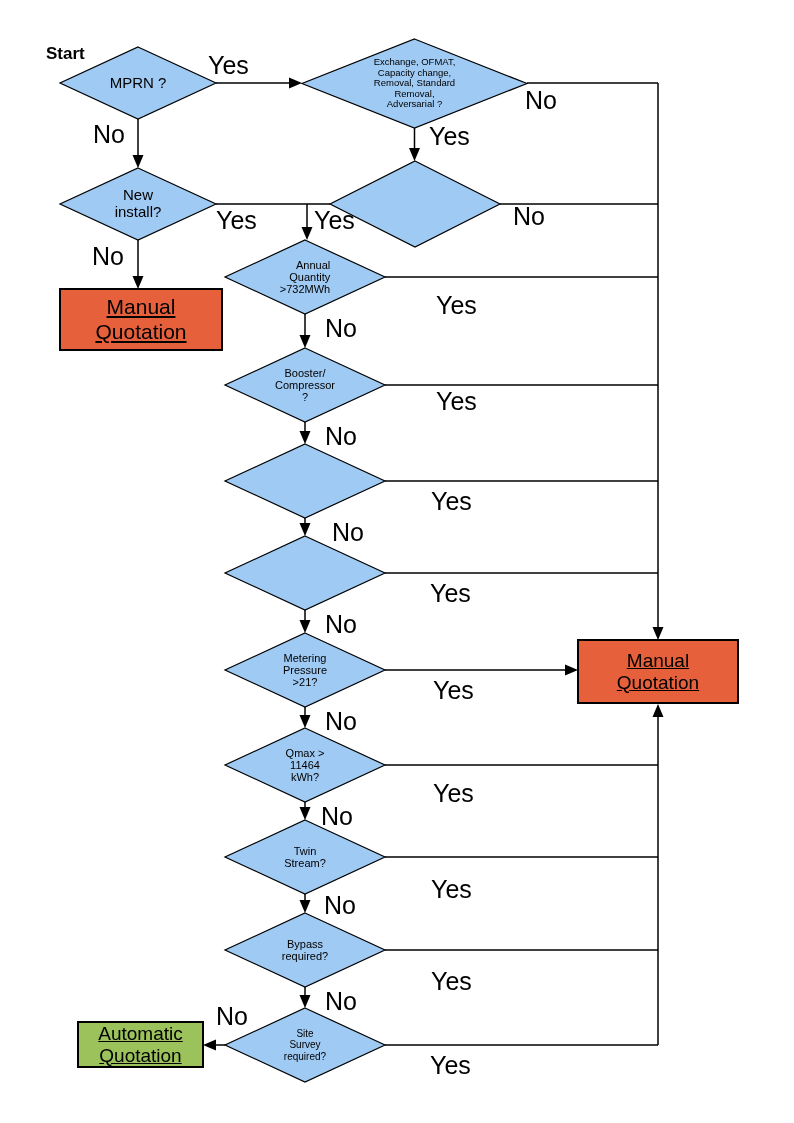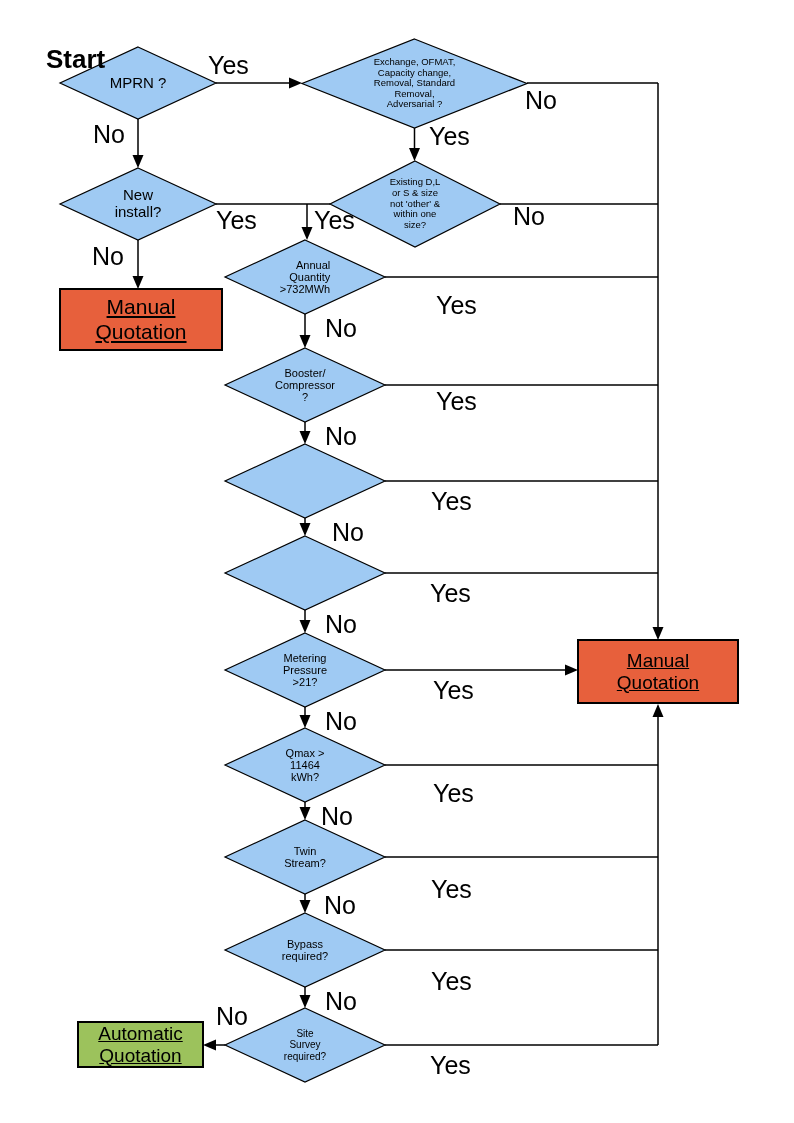--- a/index.html
+++ b/index.html
@@ -22,21 +22,21 @@
   .arrowhead{fill:var(--line);}
   .dlabel{
     position:absolute;display:flex;align-items:center;justify-content:center;
     text-align:center;white-space:pre-line;line-height:1.12;
   }
   .tlabel{
     position:absolute;display:flex;align-items:center;justify-content:center;
     text-align:center;white-space:pre-line;line-height:1.15;text-decoration:underline;
   }
   .edge{position:absolute;font-size:25px;line-height:1;}
-  .start{position:absolute;left:46px;top:44px;font-size:26px;font-weight:bold;}
+  .start{position:absolute;left:46px;top:44px;font-size:17px;font-weight:bold;}
   .f12{font-size:15px;}  .f11{font-size:11px;}
   .f10{font-size:10px;}  .f95{font-size:9.5px;}
   .f21{font-size:21px;}  .f19{font-size:19px;}
 </style>
 </head>
 <body>
 
 <div class="page">
 
   <svg class="canvas" viewBox="0 0 794 1123" xmlns="http://www.w3.org/2000/svg">
@@ -113,25 +113,20 @@
   <div class="start">Start</div>
 
   <div class="dlabel f12" style="left:60px;top:47px;width:156px;height:72px;">MPRN ?</div>
   <div class="dlabel f12" style="left:60px;top:168px;width:156px;height:72px;">New
 install?</div>
   <div class="dlabel f95" style="left:302px;top:39px;width:225px;height:89px;">Exchange, OFMAT,
 Capacity change,
 Removal, Standard
 Removal,
 Adversarial ?</div>
-  <div class="dlabel f95" style="left:330px;top:161px;width:170px;height:86px;">Existing D,L
-or S &amp; size
-not 'other' &amp;
-within one
-size?</div>
   <div class="dlabel f11" style="left:225px;top:240px;width:160px;height:74px;text-align:right;">Annual
 Quantity
 &gt;732MWh</div>
   <div class="dlabel f11" style="left:225px;top:348px;width:160px;height:74px;">Booster/
 Compressor
 ?</div>
   <div class="dlabel f11" style="left:225px;top:633px;width:160px;height:74px;">Metering
 Pressure
 &gt;21?</div>
   <div class="dlabel f11" style="left:225px;top:728px;width:160px;height:74px;">Qmax &gt;

